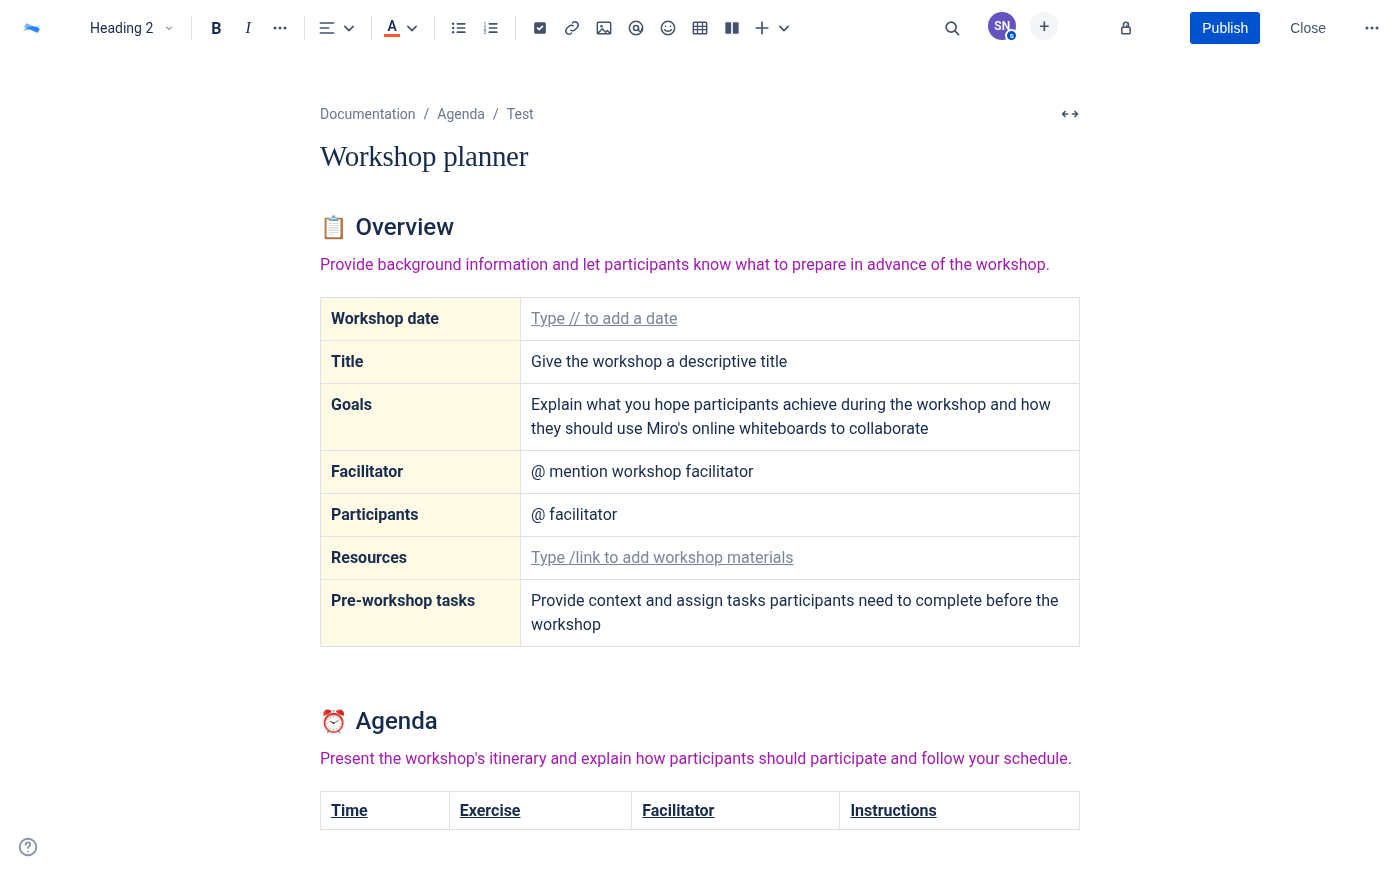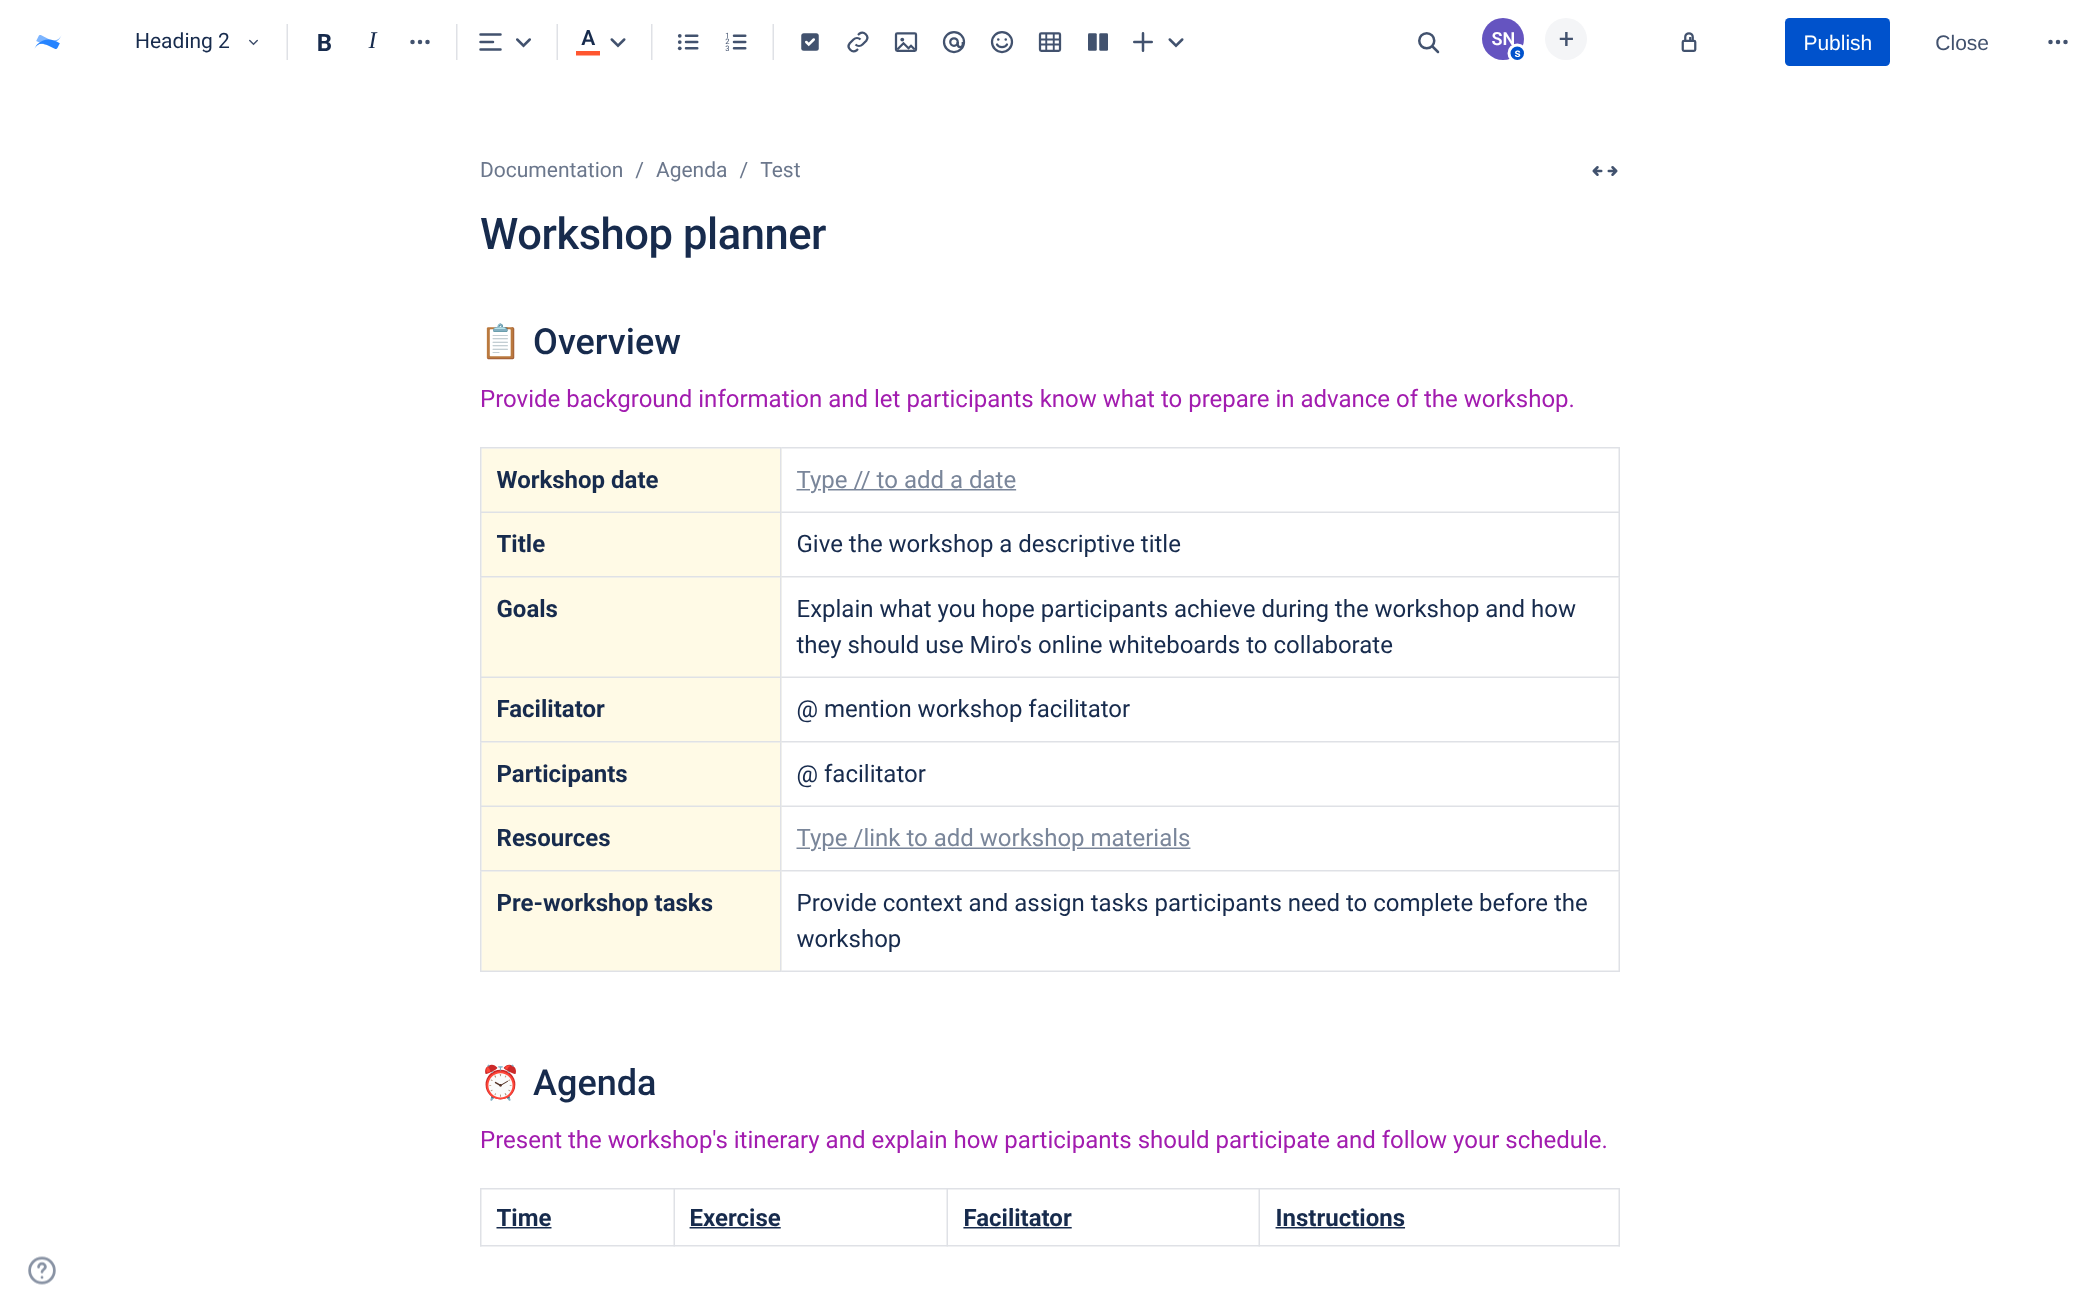--- a/index.html
+++ b/index.html
@@ -94,20 +94,21 @@
     margin-bottom: 16px;
   }
   .breadcrumbs { color:#6B778C; font-size:14px; display:flex; gap:8px; align-items:flex-end;}
   .breadcrumbs a { color:#6B778C; text-decoration:none; cursor:pointer;}
   .bc-sep { color:#6B778C; }
   .width-toggle { color:#42526E; cursor:pointer; display:flex; }
   h1.page-title {
     font-size: 29px; font-weight: 500; color:#172B4D;
     letter-spacing: -0.01em;
     margin-bottom: 40px;
+    font-family: Liberation Serif, serif;
   }
   h2.section {
     font-size: 24px; font-weight: 500; color:#172B4D;
     display:flex; align-items:center; gap:8px;
     margin-bottom: 12px;
   }
   .emoji { font-size: 22px; }
   p.section-desc {
     color:#a21caf; font-size:16px; line-height:1.5;
     margin-bottom: 20px;

